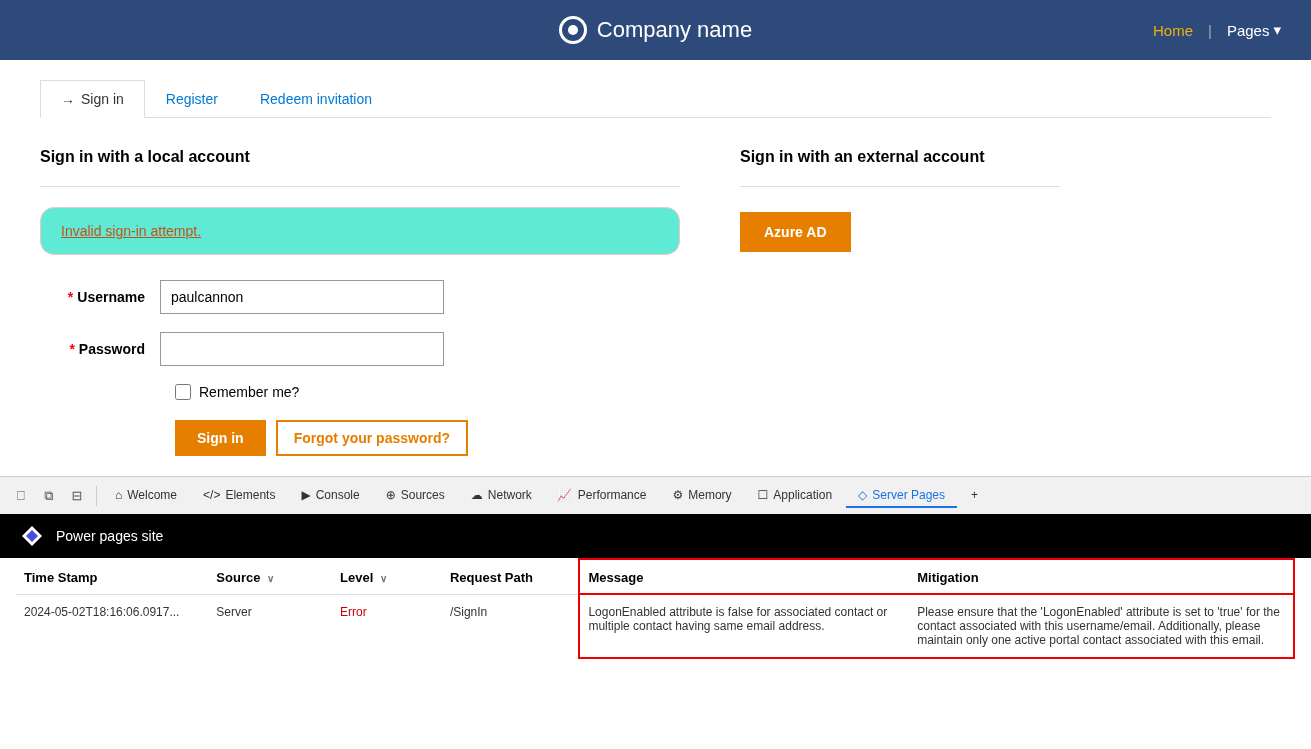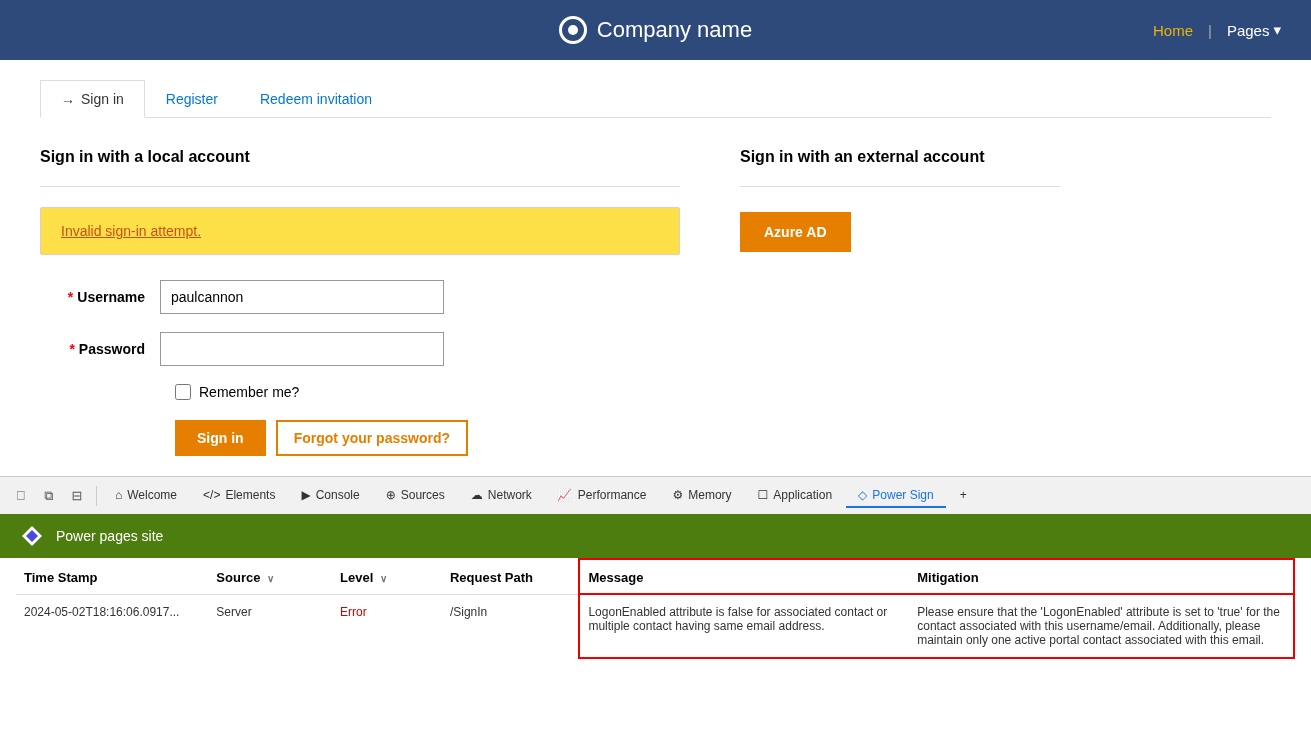--- a/index.html
+++ b/index.html
@@ -95,25 +95,25 @@
 
     .section-title {
       font-size: 16px;
       font-weight: 700;
       margin-bottom: 20px;
       color: #000;
     }
 
     
     .error-box {
-      background: #fde047;
+      background: #5eead4;
       border: 1px solid #e8c8c8;
       padding: 15px 20px;
       margin-bottom: 25px;
-      border-radius: 2px;
+      border-radius: 14px;
     }
     .error-box a {
       color: #c8501a;
       text-decoration: underline;
       font-size: 14px;
     }
 
     
     .form-row {
       display: flex;
@@ -225,21 +225,21 @@
       border-bottom: 2px solid transparent;
     }
     .devtools-tab.active {
       border-bottom: 2px solid #1a73e8;
       color: #1a73e8;
     }
     .devtools-sep { width: 1px; height: 20px; background: #ccc; margin: 0 4px; }
 
     
     .power-pages-bar {
-      background: #4d7c0f;
+      background: #000000;
       color: white;
       padding: 10px 20px;
       display: flex;
       align-items: center;
       gap: 12px;
       font-size: 14px;
       font-weight: 500;
     }
 
     
@@ -387,21 +387,21 @@
   <div class="devtools-tab">
     <span>⚙</span>
     <span>Memory</span>
   </div>
   <div class="devtools-tab">
     <span>☐</span>
     <span>Application</span>
   </div>
   <div class="devtools-tab active">
     <span>◇</span>
-    <span>Power Sign</span>
+    <span>Server Pages</span>
   </div>
   <div class="devtools-tab">
     <span>+</span>
   </div>
 </div>
 
 <div class="power-pages-bar">
   <div style="position:relative;width:24px;height:24px;flex-shrink:0;">
     <svg width="24" height="24" viewBox="0 0 24 24">
       <polygon points="12,2 22,12 12,22 2,12" fill="white"></polygon>

